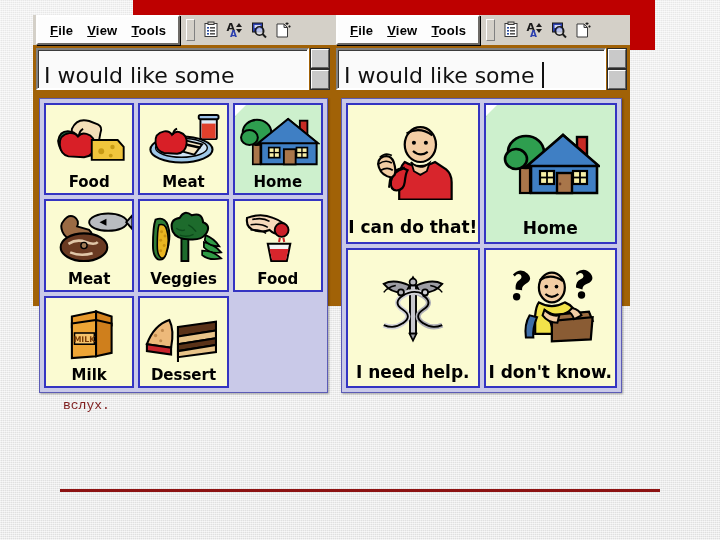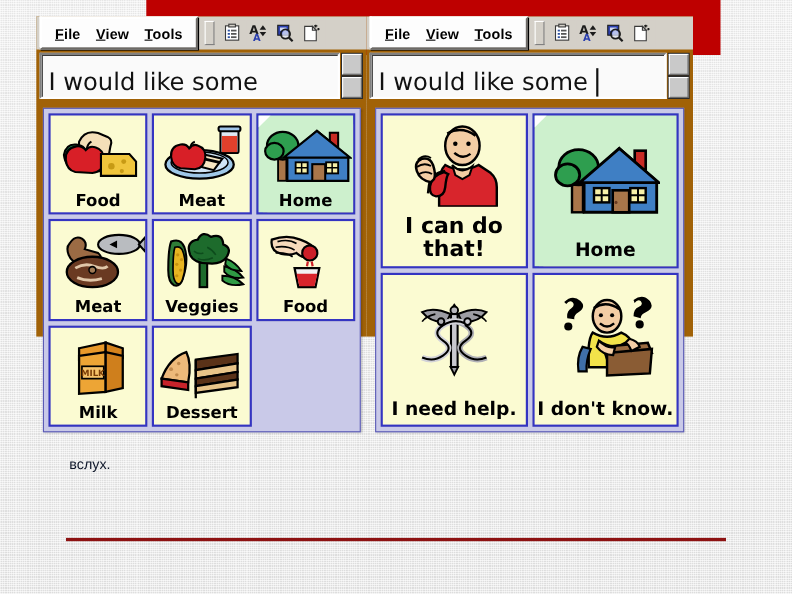--- a/index.html
+++ b/index.html
@@ -145,21 +145,21 @@
   .cell .art svg{display:block;max-width:100%;max-height:100%;}
   .cell .cap{
     font-family:"DejaVu Sans", sans-serif;
     font-weight:bold;color:#000;
     line-height:1;
     padding-bottom:3px;text-align:center;
     white-space:nowrap;
   }
   #grid-left .cap{font-size:15px;}
   #grid-right .cap{font-size:17px;padding-bottom:5px;}
-  #grid-right .cap.two{white-space:normal;line-height:1.05;font-size:20px;}
+  #grid-right .cap.two{white-space:normal;line-height:1.05;font-size:17px;}
 
   
   .stack::after{
     content:"";position:absolute;inset:0;pointer-events:none;
     box-shadow:3px 3px 0 -1px #9a9a9a, 6px 6px 0 -2px #b4b4b4;
   }
   .foldcorner{
     position:absolute;left:0;top:0;width:0;height:0;
     border-top:11px solid #ffffff;
     border-right:11px solid transparent;
@@ -168,22 +168,22 @@
   .foldcorner::after{
     content:"";position:absolute;left:-11px;top:-11px;
     width:15px;height:15px;
     border-right:1px solid #6a6a6a;
     transform:rotate(45deg);transform-origin:0 0;
   }
 
   
   #caption{
     position:absolute;left:63px;top:398px;
-    font-family:Liberation Sans, sans-serif;
-    font-size:13px;color:#0f172a;margin-top:16px;
+    font-family:Liberation Mono, monospace;
+    font-size:13px;color:#7f1d1d;
   }
 </style>
 </head>
 <body>
 
 <div id="slide-bg"></div>
 <div id="top-banner"></div>
 <div id="bottom-rule"></div>
 
 <div id="screenshot">

